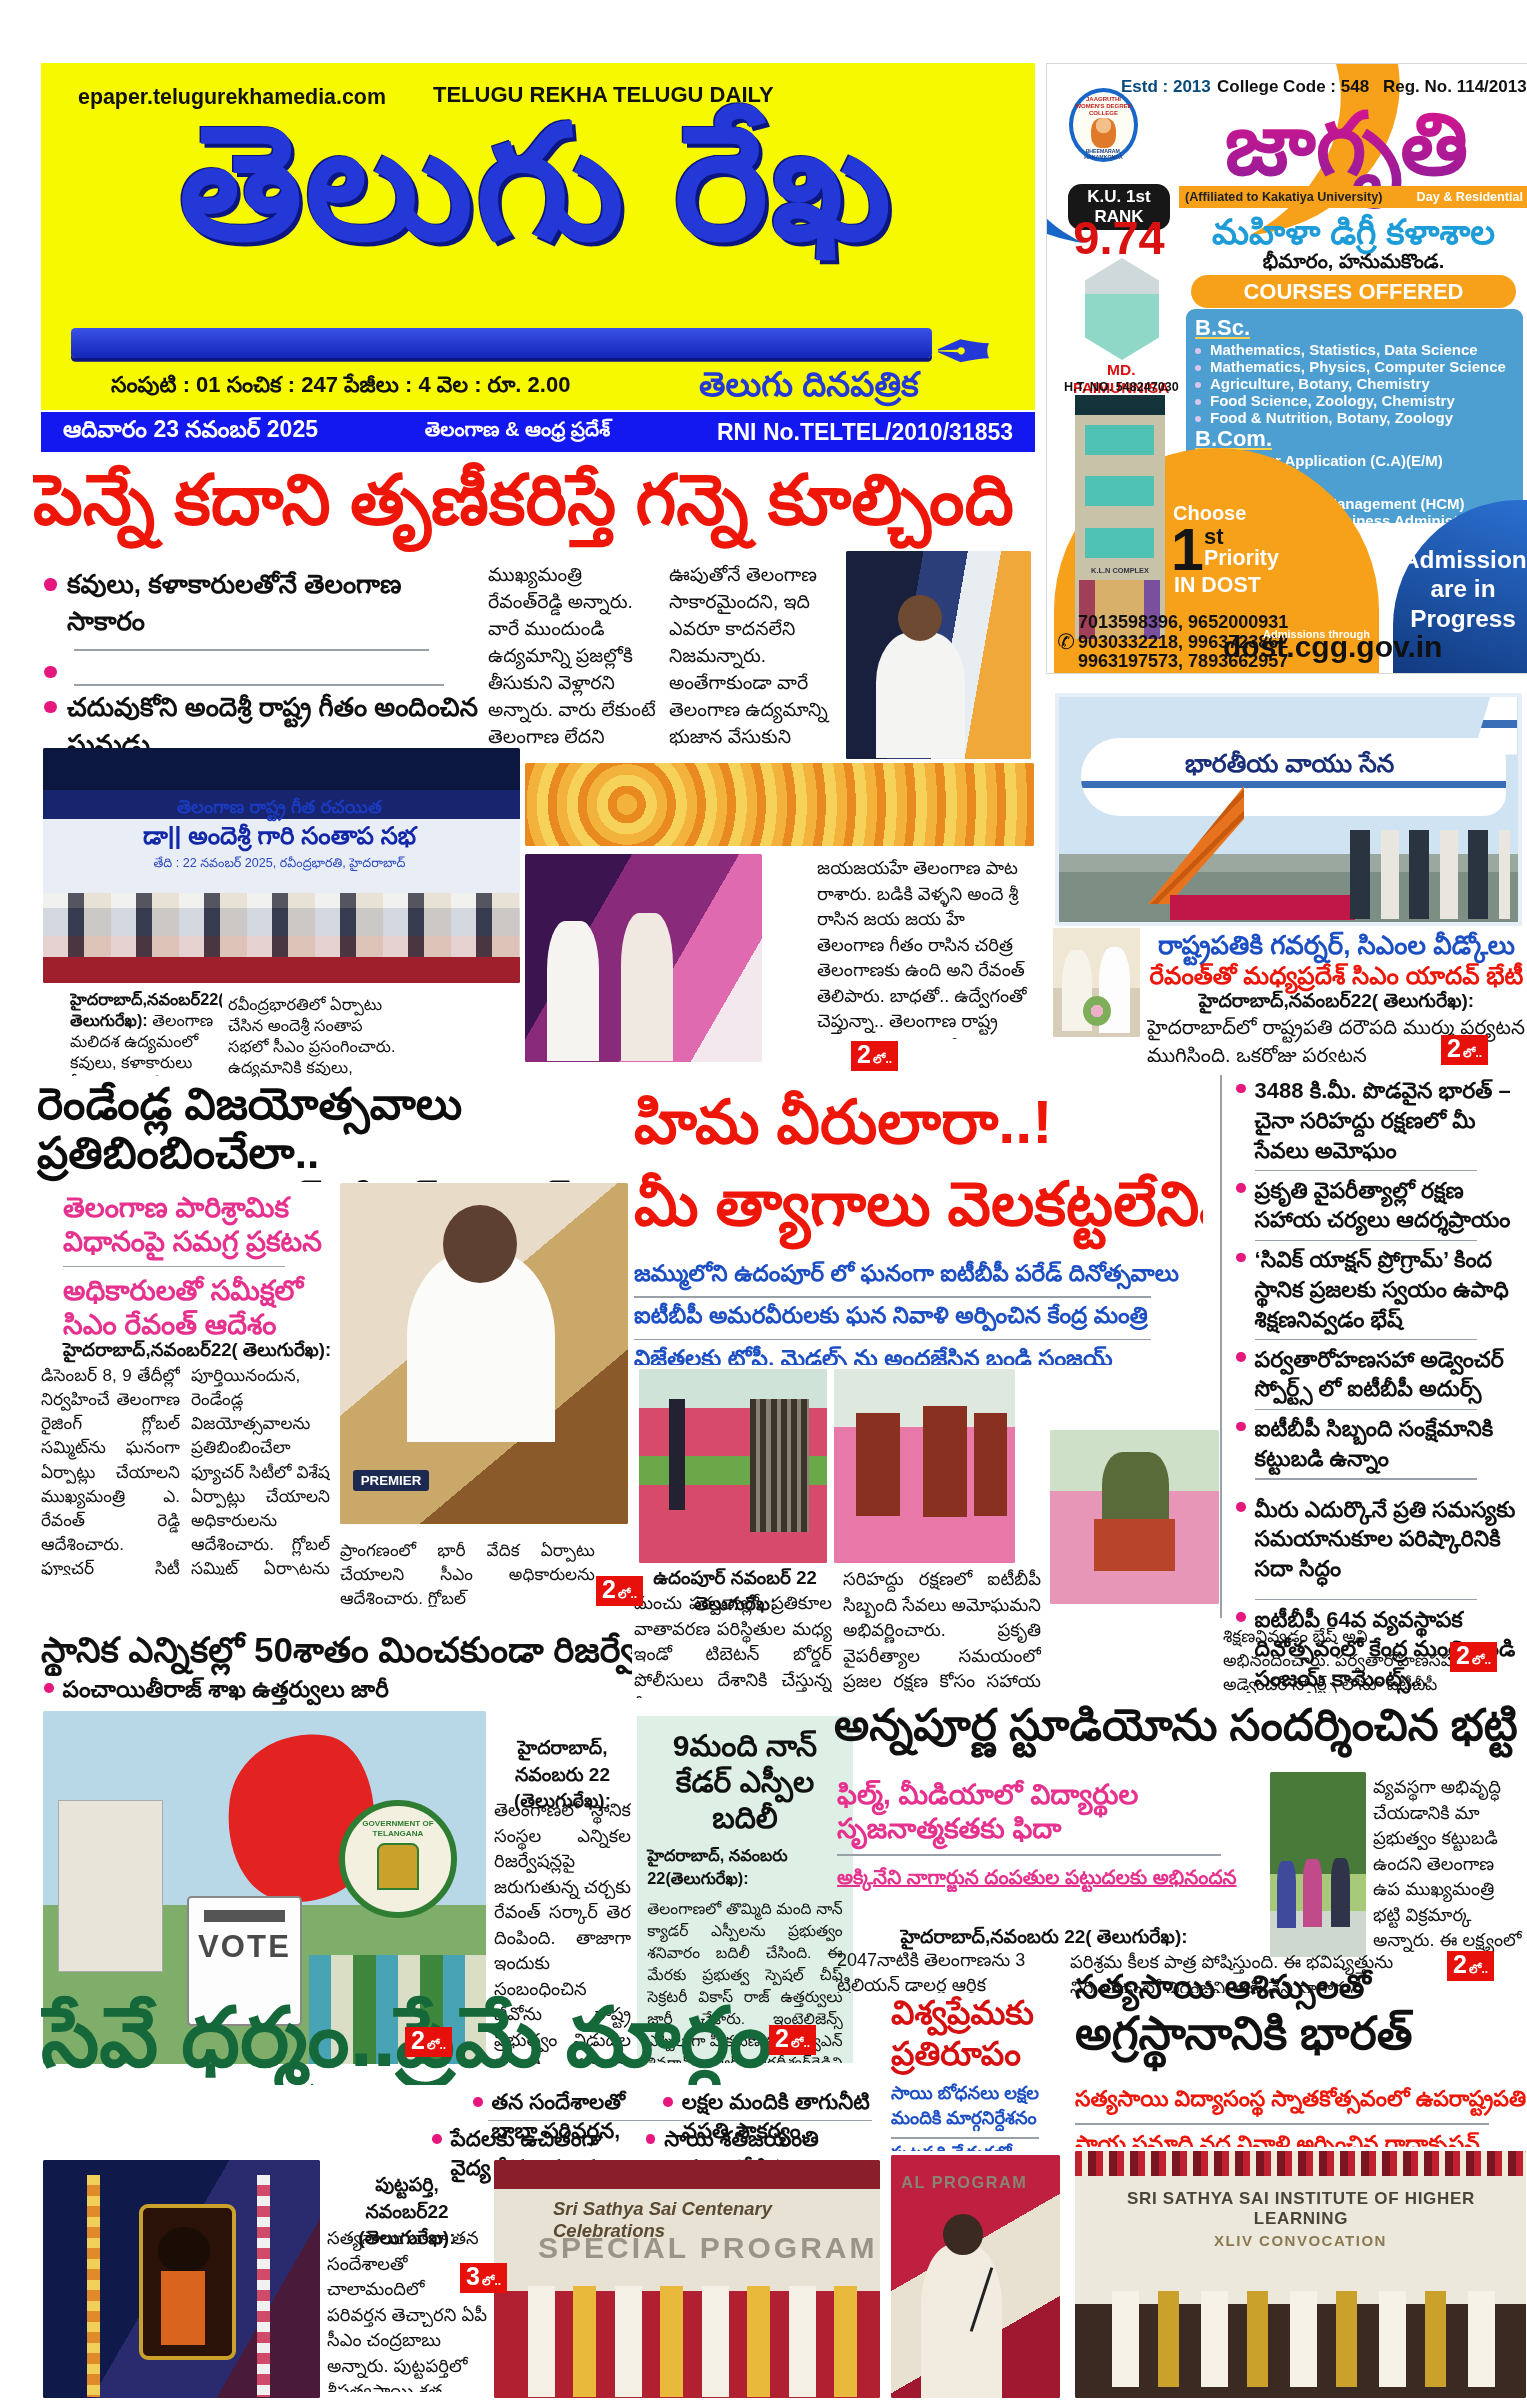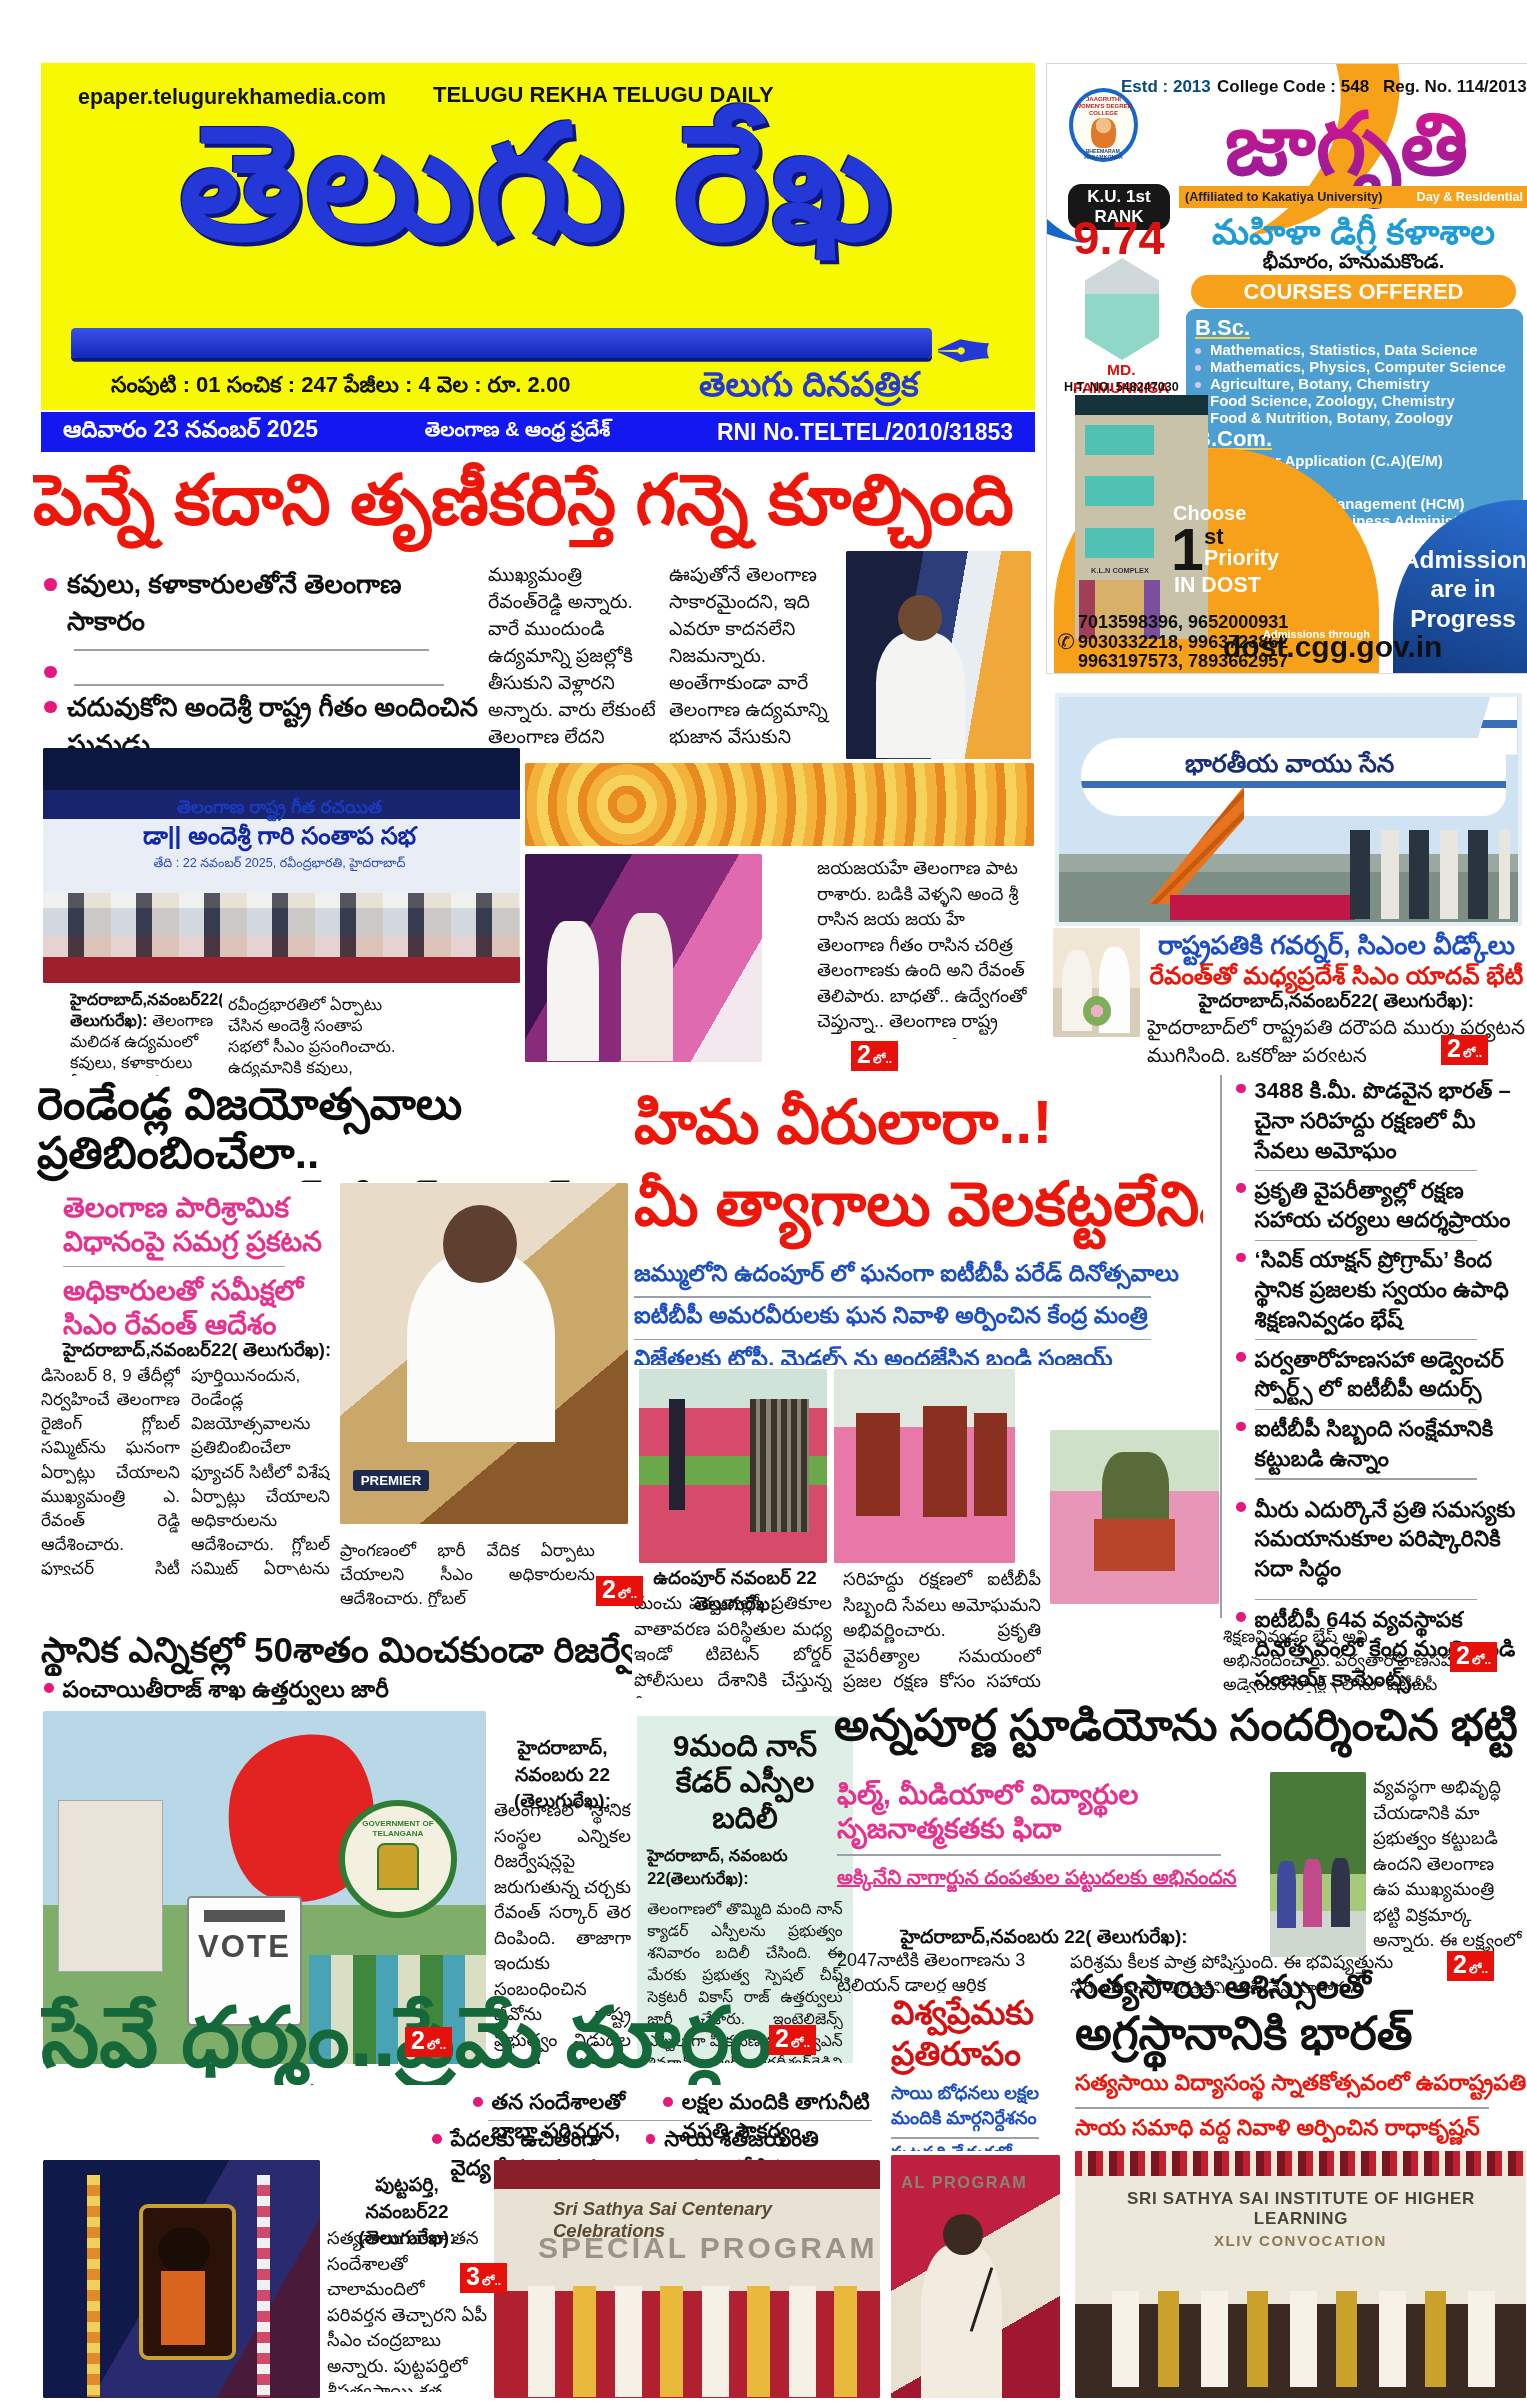--- a/index.html
+++ b/index.html
@@ -109,21 +109,21 @@
       </div>
     <div class="bull" style="margin-left:27px;">
         <span class="sdot" style="background:#d8c6ee;width:6px;height:6px;margin-top:6.7px;"></span>
         <span class="b" style="font-size:15px;">Bachelor of Business Administration</span>
       </div>
   </div>
 
   <div class="abs" style="left:7.4px;top:384px;width:325px;height:229px;background:#f7a11a;border-radius:170px 170px 0 0;"></div>
   <div class="abs" style="left:346px;top:436px;width:136px;height:175px;background:linear-gradient(200deg,#2a6fd0,#123a80);border-radius:126px 0 0 0;"></div>
 
-  <div class="abs clip" style="left:28px;top:331px;width:90px;height:244px;background:linear-gradient(180deg,#13323a 0 8%,#c8c2a8 8% 100%);padding-left:43px;">
+  <div class="abs clip" style="left:28px;top:331px;width:90px;height:244px;background:linear-gradient(180deg,#13323a 0 8%,#c8c2a8 8% 100%);">
     <div style="position:absolute;left:10.3px;top:30px;width:69px;height:30px;background:#4fc2b4;"></div>
     <div style="position:absolute;left:10.3px;top:81px;width:69px;height:30px;background:#4fc2b4;"></div>
     <div style="position:absolute;left:10.3px;top:133px;width:69px;height:30px;background:#4fc2b4;"></div>
     <div class="b ctr" style="position:absolute;left:0;top:171px;width:90px;font-size:7.4px;color:#334;">K.L.N COMPLEX</div>
     <div style="position:absolute;left:4.4px;top:185px;width:81px;height:59px;background:linear-gradient(90deg,#a23f58 0 20%,#d9b06a 20% 80%,#7a4f9e 80% 100%);"></div>
   </div>
 
   <div class="abs b" style="left:126px;top:438px;font-size:20px;color:#fff;">Choose</div>
   <div class="abs b" style="left:124px;top:457px;font-size:59px;color:#151515;line-height:1;">1</div>
   <div class="abs b" style="left:157px;top:460px;font-size:22px;color:#151515;">st</div>
@@ -451,21 +451,21 @@
 <div class="photo" style="left:891px;top:2155px;width:169px;height:243px;background:linear-gradient(150deg,#c02040 0 40%,#e8e0d0 40% 70%,#a01830 70% 100%);">
   <div class="b" style="position:absolute;left:10.3px;top:18px;font-size:16.3px;color:#8a8478;letter-spacing:1.5px;">AL PROGRAM</div>
   <div style="position:absolute;left:30px;top:89px;width:81px;height:155px;background:#f2ece0;border-radius:40% 40% 0 0;"></div>
   <div style="position:absolute;left:52px;top:59px;width:40px;height:41px;background:#3a2a20;border-radius:50%;"></div>
   <div style="position:absolute;left:89px;top:111px;width:3px;height:67px;background:#222;transform:rotate(18deg);"></div>
 </div>
 
 <div class="abs b" style="left:1075px;top:1968px;font-size:33px;">సత్యసాయి ఆశిస్సులతో</div>
 <div class="abs b" style="left:1075px;top:2006px;font-size:46px;">అగ్రస్థానానికి భారత్</div>
 <div class="abs clip" style="left:1075px;top:2070px;width:452px;height:77px;">
-  <div class="redhead" style="font-size:22px;">సత్యసాయి విద్యాసంస్థ స్నాతకోత్సవంలో ఉపరాష్ట్రపతి</div>
+  <div class="redhead" style="font-size:22px;margin-top:16px;">సత్యసాయి విద్యాసంస్థ స్నాతకోత్సవంలో ఉపరాష్ట్రపతి</div>
   <div class="sep" style="position:relative;width:414px;margin:6px 0;"></div>
   <div class="redhead" style="font-size:22px;">సాయ సమాధి వద్ద నివాళి అర్పించిన రాధాకృష్ణన్</div>
 </div>
 <div class="photo" style="left:1075px;top:2151px;width:451px;height:247px;background:linear-gradient(180deg,#7a1622 0 10%,#ece8dc 10% 62%,#3a2a22 62% 100%);">
   <div style="position:absolute;left:0;top:0;width:451px;height:25px;background:repeating-linear-gradient(90deg,#c02030 0 7.4px,#f0ead8 7.4px 13.3px,#7a1622 13.3px 21px);"></div>
   <div class="b ctr" style="position:absolute;left:41px;top:38px;width:370px;font-size:17px;color:#4a4438;letter-spacing:0.7px;">SRI SATHYA SAI INSTITUTE OF HIGHER LEARNING</div>
   <div class="b ctr" style="position:absolute;left:133px;top:81px;width:185px;font-size:15px;color:#8a7a52;letter-spacing:1.5px;">XLIV CONVOCATION</div>
   <div style="position:absolute;left:15px;top:140px;width:421px;height:96px;background:repeating-linear-gradient(90deg,transparent 0 22px,#f6f2e8 22px 49px,transparent 49px 68px,#caa12a 68px 89px);"></div>
 </div>
 

